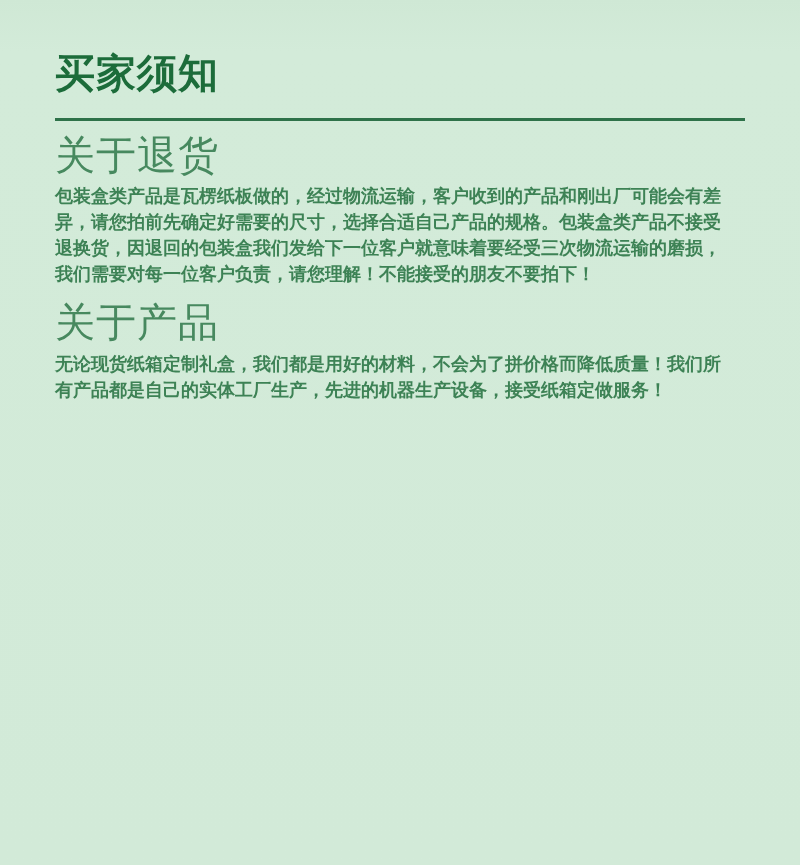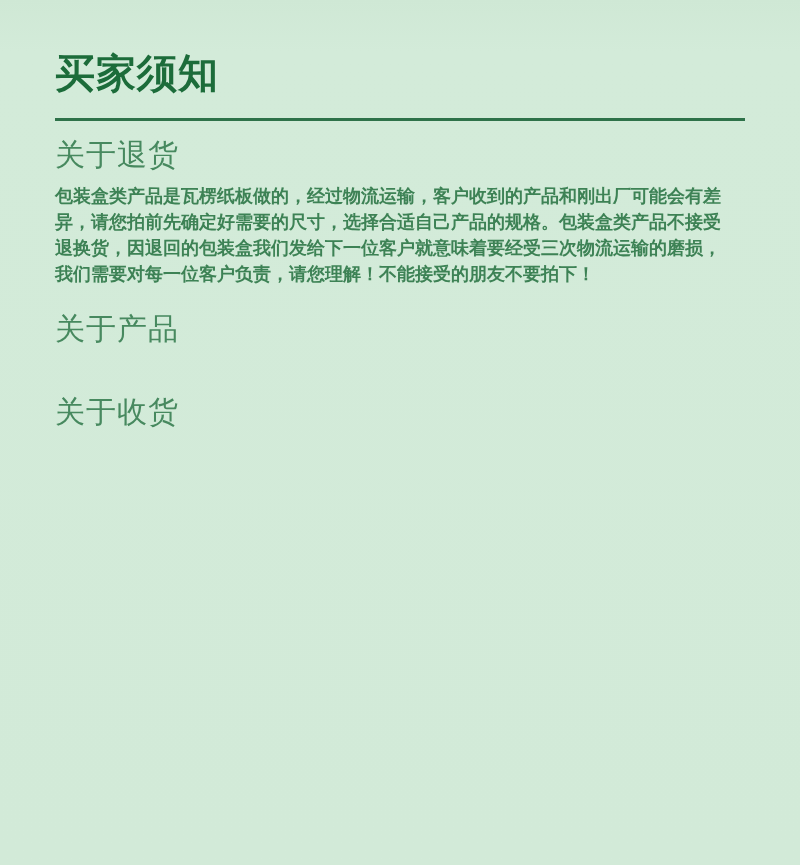--- a/index.html
+++ b/index.html
@@ -31,28 +31,28 @@
   }
   .divider {
     margin-top: 22px;
     width: 690px;
     height: 3px;
     background: #2e7249;
     border: none;
   }
   .section-heading {
     margin: 0;
-    font-size: 30px;
+    font-size: 40px;
     line-height: 36px;
     font-weight: 400;
     letter-spacing: 1px;
     color: #47895f;
   }
   section:nth-of-type(1) .section-heading { margin-top: 16px; }
-  section:nth-of-type(2) .section-heading { margin-top: 24px; }
+  section:nth-of-type(2) .section-heading { margin-top: 18px; font-family: Liberation Serif, serif; }
   section:nth-of-type(3) .section-heading { margin-top: 31px; }
   section:nth-of-type(4) .section-heading { margin-top: 47px; }
   .section-body {
     margin: 10px 0 0 0;
     max-width: 700px;
     font-size: 18px;
     line-height: 26px;
     font-weight: 700;
     color: #3d8255;
     white-space: pre-line;
@@ -71,22 +71,23 @@
   <section>
     <h2 class="section-heading">关于退货</h2>
     <p class="section-body">包装盒类产品是瓦楞纸板做的，经过物流运输，客户收到的产品和刚出厂可能会有差
 异，请您拍前先确定好需要的尺寸，选择合适自己产品的规格。包装盒类产品不接受
 退换货，因退回的包装盒我们发给下一位客户就意味着要经受三次物流运输的磨损，
 我们需要对每一位客户负责，请您理解！不能接受的朋友不要拍下！</p>
   </section>
 
   <section>
     <h2 class="section-heading">关于产品</h2>
+    <p class="section-body">无论现货纸箱定制礼盒，我们都是用好的材料，不会为了拼价格而降低质量！我们所
+有产品都是自己的实体工厂生产，先进的机器生产设备，接受纸箱定做服务！</p>
   </section>
 
   <section>
   </section>
 
   <section>
-    <h2 class="section-heading">关于收货</h2>
   </section>
 
 </div>
 
 </body></html>

